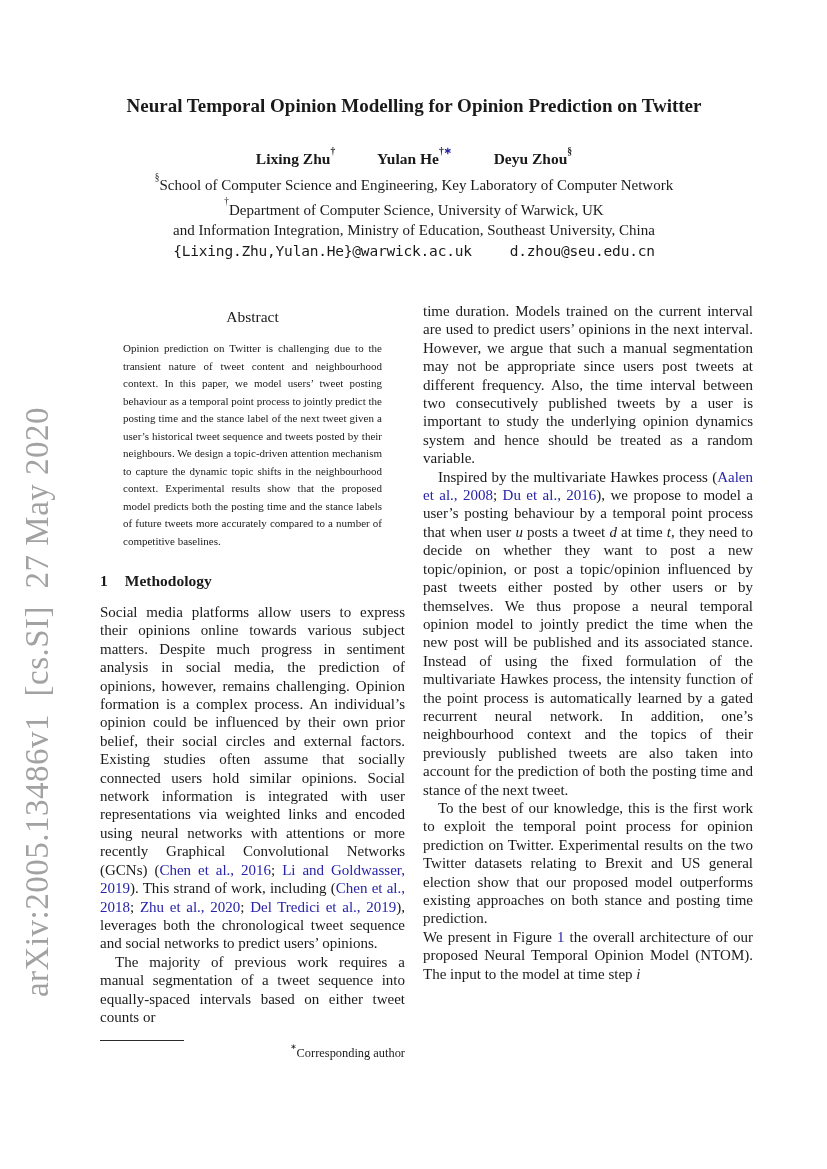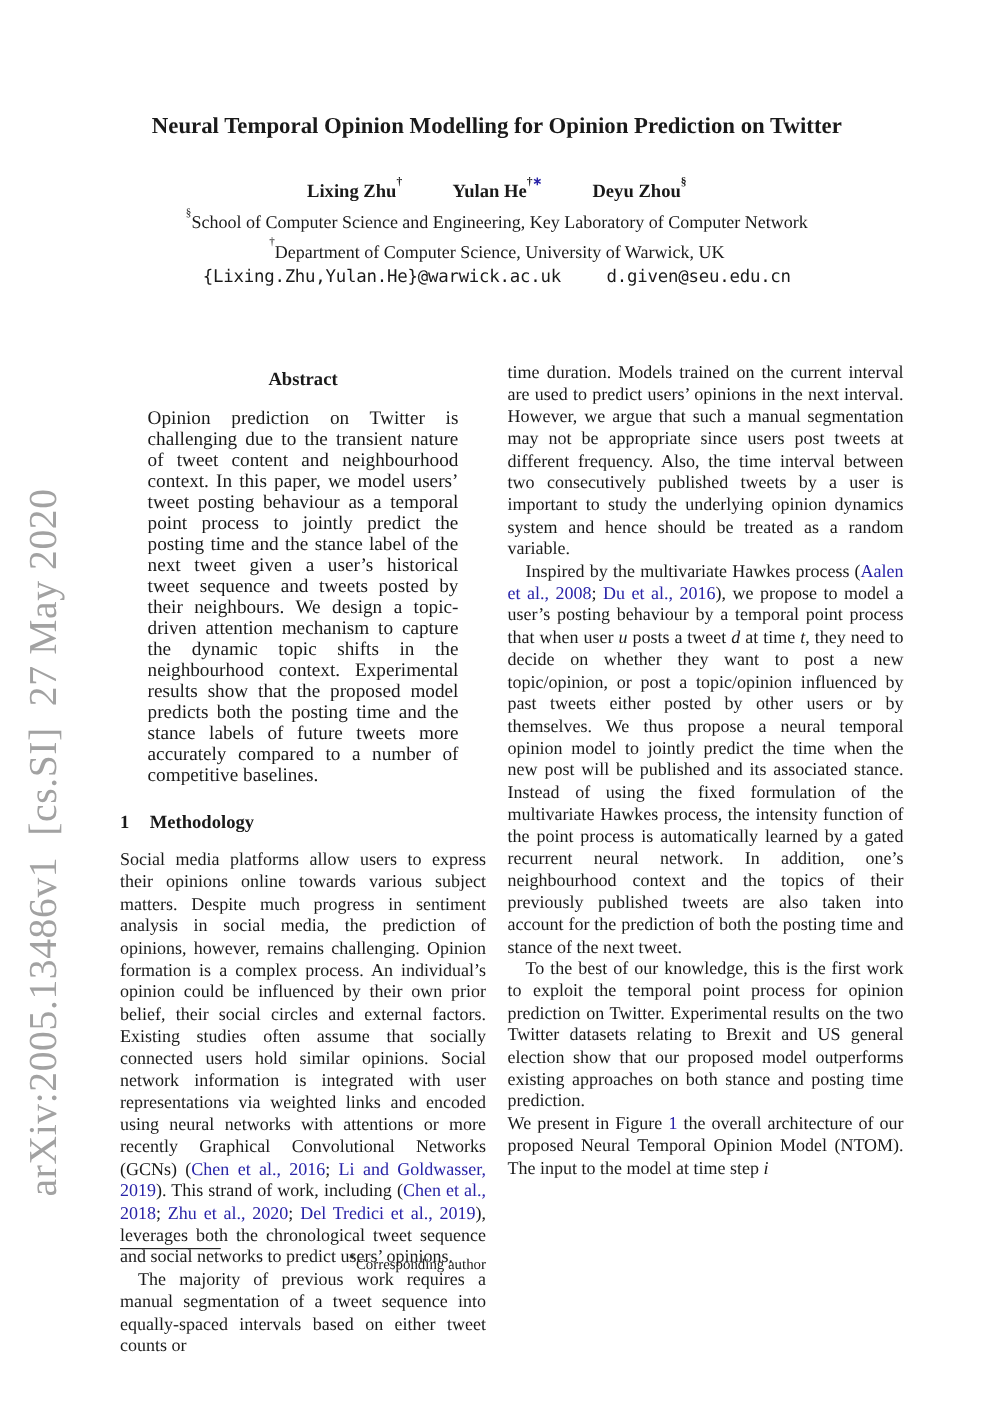--- a/index.html
+++ b/index.html
@@ -52,27 +52,27 @@
     font-family:"DejaVu Sans Mono",monospace;
     font-size:14.5px;
     letter-spacing:-0.2px;
   }
   .email-gap{display:inline-block;width:38px;}
   
   .col{position:absolute;top:302px;}
   .col-left{left:100px;width:305px;}
   .col-right{left:423px;width:330px;}
   .abs-head{
-    text-align:center;font-size:15.5px;font-weight:bold;
+    text-align:center;font-size:15.5px;font-weight:normal;
     margin:6px 0 14px 0;
   }
   .abstract{
     margin:0 auto;
     padding:0 23px;
-    font-size:16px;line-height:17.5px;
+    font-size:11px;line-height:17.5px;
     text-align:justify;
   }
   .sec-head{
     font-size:15.5px;font-weight:bold;
     margin:22px 0 13px 0;
   }
   .sec-head .num{margin-right:17px;}
   .body{
     font-size:15px;line-height:18.4px;
     text-align:justify;
@@ -105,23 +105,24 @@
     <h1 class="title">Neural Temporal Opinion Modelling for Opinion Prediction on Twitter</h1>
 
     <div class="authors">
       <span class="author"><span>Lixing Zhu</span><sup class="sp">†</sup></span>
       <span class="author"><span>Yulan He</span><sup class="sp">†</sup><sup class="sp star">∗</sup></span>
       <span class="author"><span>Deyu Zhou</span><sup class="sp">§</sup></span>
     </div>
 
     <p class="affil"><sup class="sp">§</sup><span>School of Computer Science and Engineering, Key Laboratory of Computer Network</span></p>
     <p class="affil"><sup class="sp">†</sup><span>Department of Computer Science, University of Warwick, UK</span></p>
+    <p class="affil"><span>and Information Integration, Ministry of Education, Southeast University, China</span></p>
 
     <div class="emails">
-      <span>{Lixing.Zhu,Yulan.He}@warwick.ac.uk</span><span class="email-gap"></span><span>d.given@seu.edu.cn</span>
+      <span>{Lixing.Zhu,Yulan.He}@warwick.ac.uk</span><span class="email-gap"></span><span>d.zhou@seu.edu.cn</span>
     </div>
   </div>
 
   <div class="col col-left">
     <h2 class="abs-head">Abstract</h2>
     <p class="abstract">Opinion prediction on Twitter is challenging due to the transient nature of tweet content and neighbourhood context. In this paper, we model users’ tweet posting behaviour as a temporal point process to jointly predict the posting time and the stance label of the next tweet given a user’s historical tweet sequence and tweets posted by their neighbours. We design a topic-driven attention mechanism to capture the dynamic topic shifts in the neighbourhood context. Experimental results show that the proposed model predicts both the posting time and the stance labels of future tweets more accurately compared to a number of competitive baselines.</p>
 
     <h3 class="sec-head"><span class="num">1</span><span>Methodology</span></h3>
 
     <p class="body"><span>Social media platforms allow users to express their opinions online towards various subject matters. Despite much progress in sentiment analysis in social media, the prediction of opinions, however, remains challenging. Opinion formation is a complex process. An individual’s opinion could be influenced by their own prior belief, their social circles and external factors. Existing studies often assume that socially connected users hold similar opinions. Social network information is integrated with user representations via weighted links and encoded using neural networks with attentions or more recently Graphical Convolutional Networks (GCNs) (</span><span class="seg-link">Chen et al., 2016</span><span>; </span><span class="seg-link">Li and Goldwasser, 2019</span><span>). This strand of work, including (</span><span class="seg-link">Chen et al., 2018</span><span>; </span><span class="seg-link">Zhu et al., 2020</span><span>; </span><span class="seg-link">Del Tredici et al., 2019</span><span>), leverages both the chronological tweet sequence and social networks to predict users’ opinions.</span></p>

